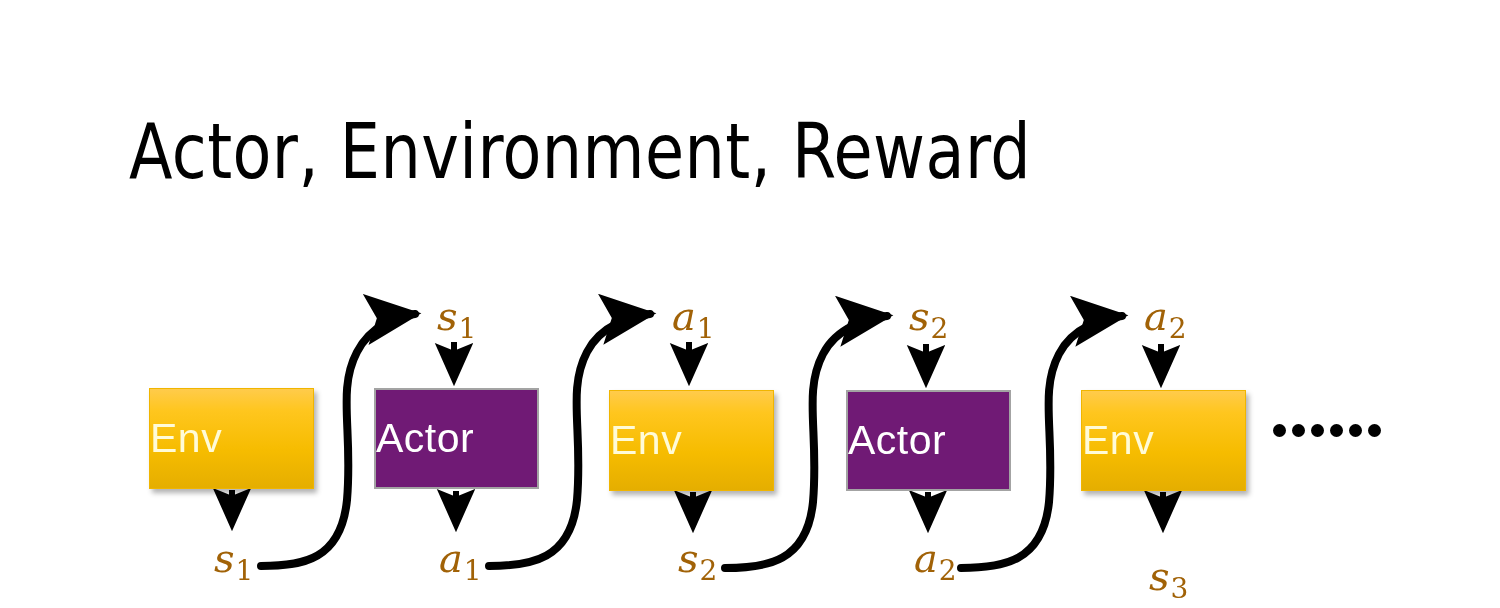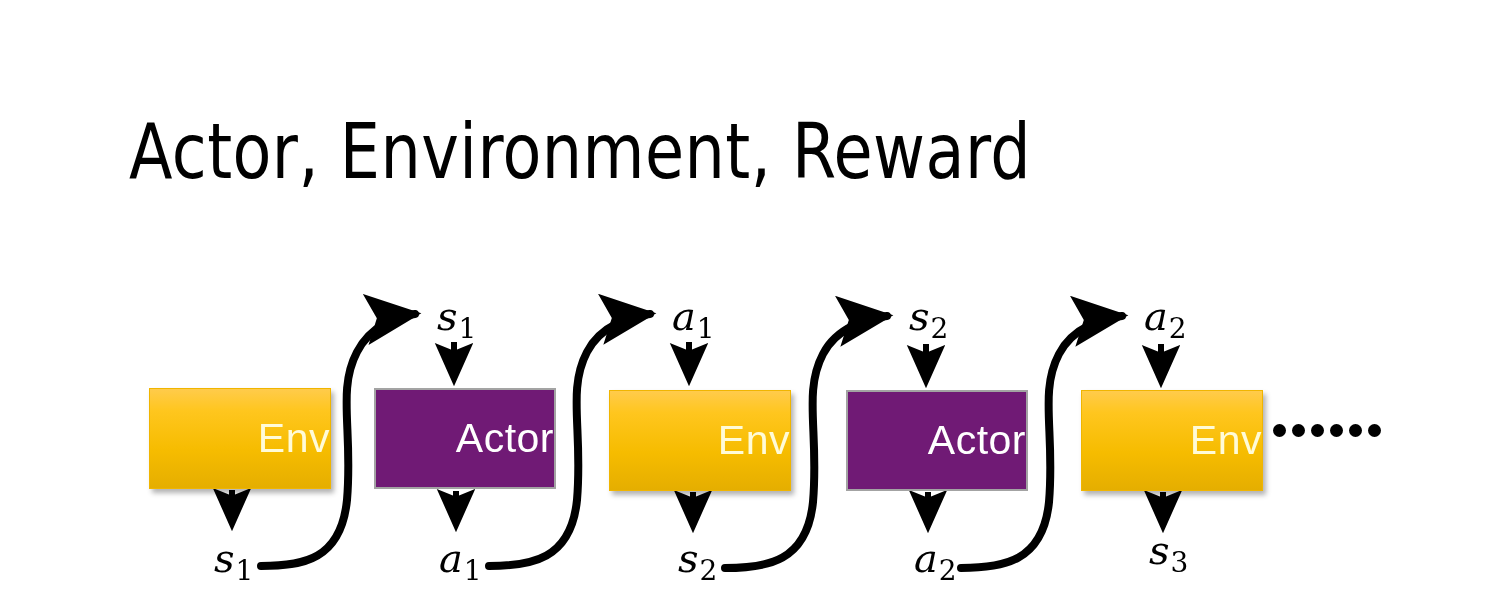--- a/index.html
+++ b/index.html
@@ -54,26 +54,26 @@
     position: absolute;
     left: 0; top: 0;
     width: 1500px;
     height: 608px;
     pointer-events: none;
   }
 
   
   .node {
     position: absolute;
-    width: 182px;
+    width: 165px;
     height: 101px;
     box-sizing: border-box;
     display: flex;
     align-items: center;
-    justify-content: flex-end;
+    justify-content: flex-start;
     color: #ffffff;
     font-family: "Liberation Sans", sans-serif;
     font-weight: 400;
     font-size: 41px;
     line-height: 1;
     letter-spacing: 0.5px;
   }
 
   .node.env {
     background: linear-gradient(to bottom, #FFCB4B 0%, #FFC61E 22%, #F6BC00 62%, #E5AE00 100%);
@@ -88,21 +88,21 @@
     color: #FFFFFF;
     box-shadow: none;
   }
 
   
   .mlabel {
     position: absolute;
     font-family: "DejaVu Serif", "Liberation Serif", serif;
     font-style: italic;
     font-size: 40px;
-    color: #000000;
+    color: #a16207;
     white-space: nowrap;
     line-height: 1;
     user-select: none;
   }
   .mlabel .sub {
     font-style: normal;
     font-size: 0.70em;
     vertical-align: -0.30em;
     margin-left: 1px;
     letter-spacing: 0;
@@ -185,21 +185,21 @@
 
     <div class="mlabel" style="left:426px;  top:296px;"><span>s</span><span class="sub">1</span></div>
     <div class="mlabel" style="left:661px;  top:296px;"><span>a</span><span class="sub">1</span></div>
     <div class="mlabel" style="left:898px;  top:296px;"><span>s</span><span class="sub">2</span></div>
     <div class="mlabel" style="left:1133px; top:296px;"><span>a</span><span class="sub">2</span></div>
 
     <div class="mlabel" style="left:203px;  top:538px;"><span>s</span><span class="sub">1</span></div>
     <div class="mlabel" style="left:428px;  top:538px;"><span>a</span><span class="sub">1</span></div>
     <div class="mlabel" style="left:667px;  top:538px;"><span>s</span><span class="sub">2</span></div>
     <div class="mlabel" style="left:903px;  top:538px;"><span>a</span><span class="sub">2</span></div>
-    <div class="mlabel" style="left:1138px; top:530px;"><span>s</span><span class="sub">3</span></div>
+    <div class="mlabel" style="left:1138px; top:556px;"><span>s</span><span class="sub">3</span></div>
 
     <div id="ellipsis">
       <span class="dot"></span>
       <span class="dot"></span>
       <span class="dot"></span>
       <span class="dot"></span>
       <span class="dot"></span>
       <span class="dot"></span>
     </div>
 

